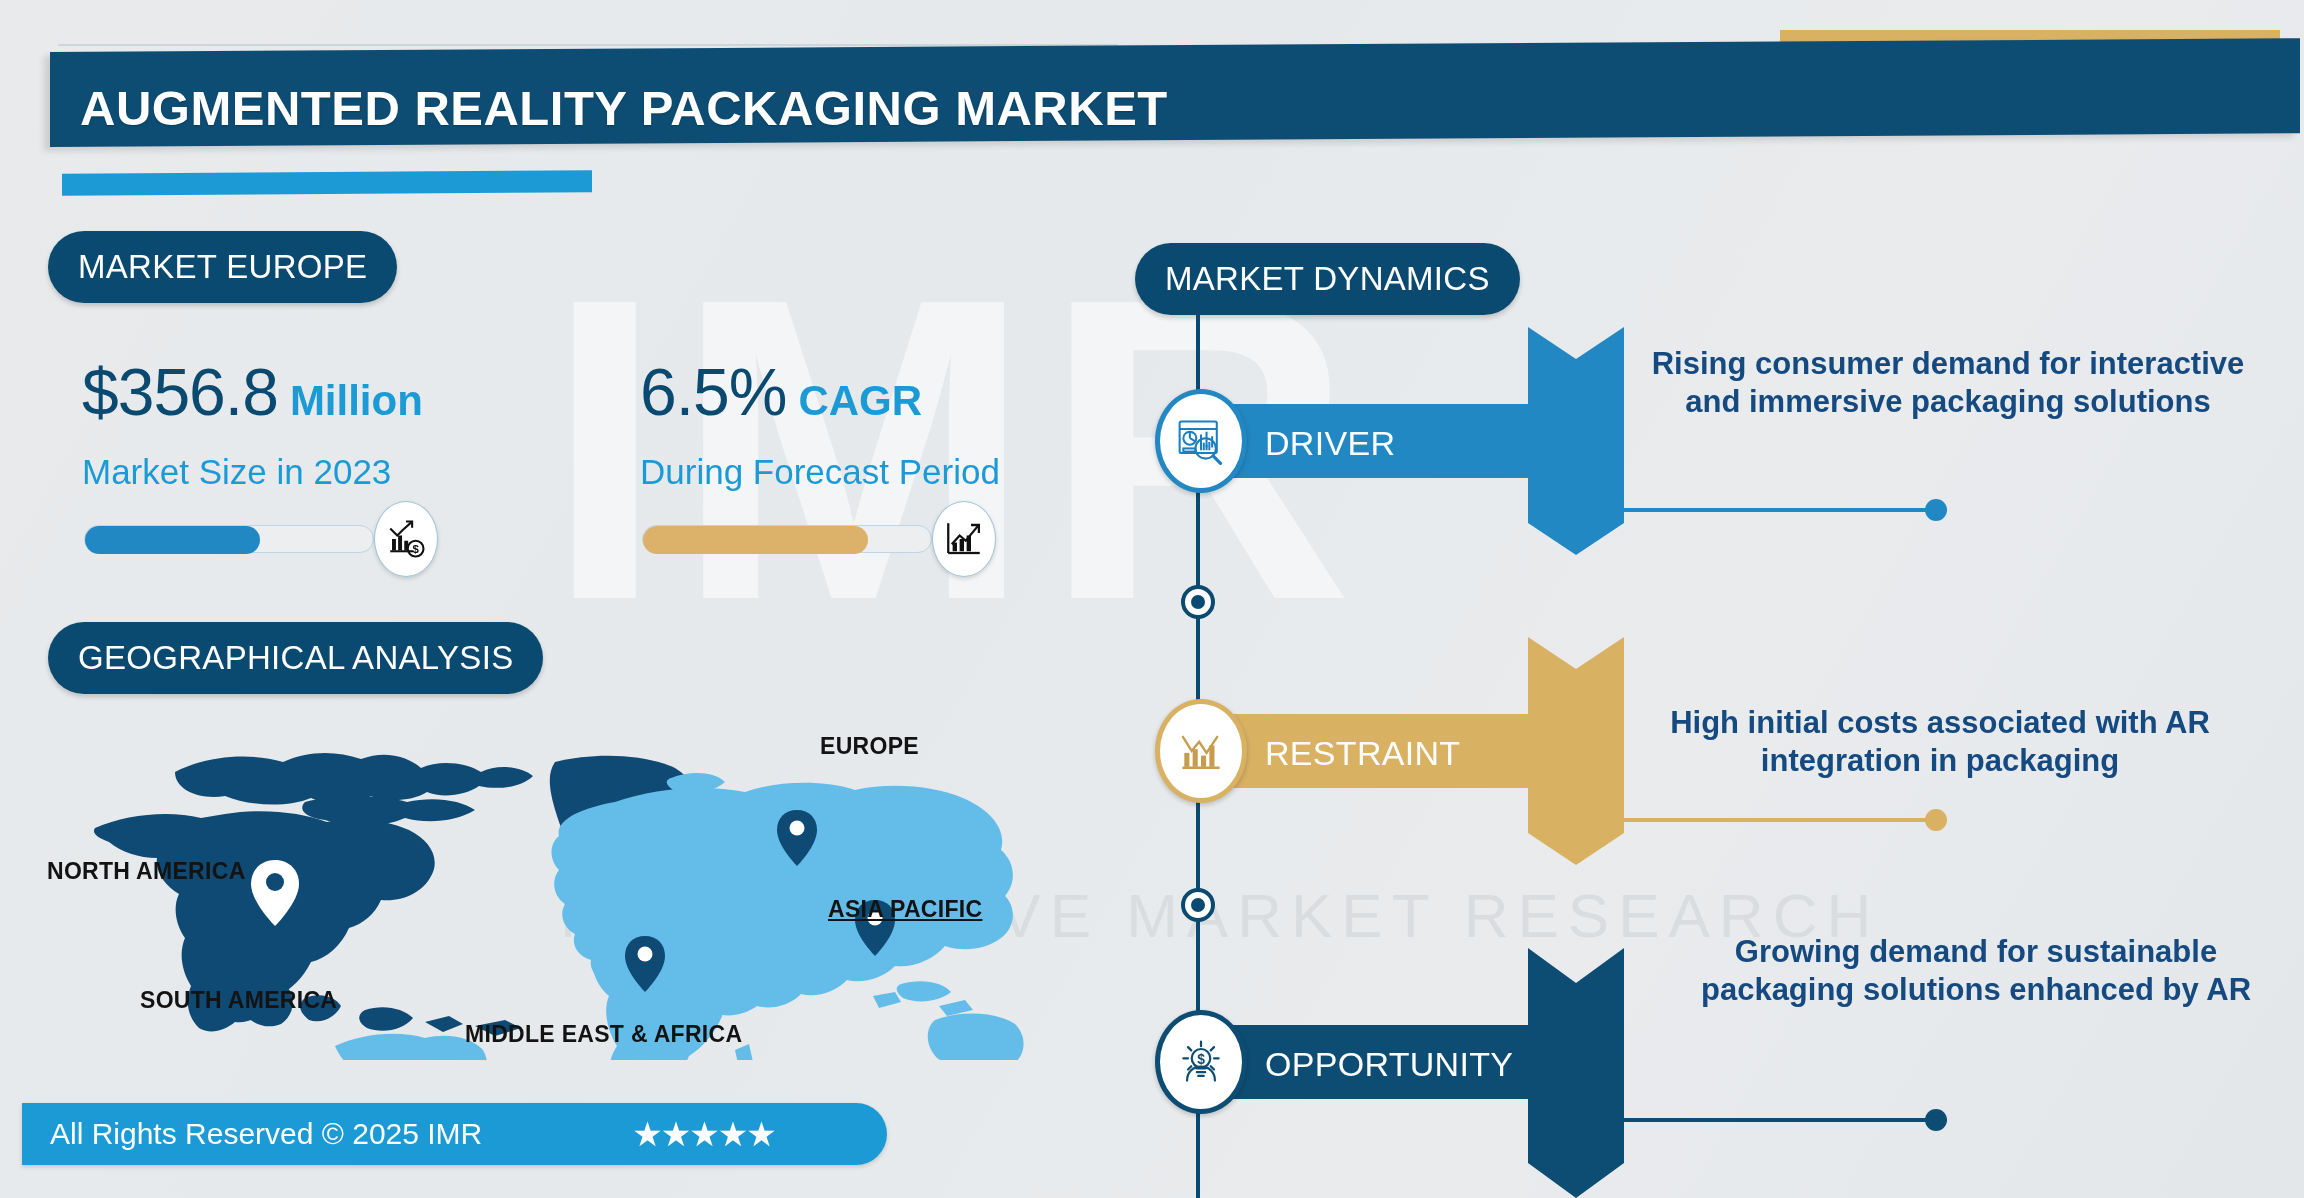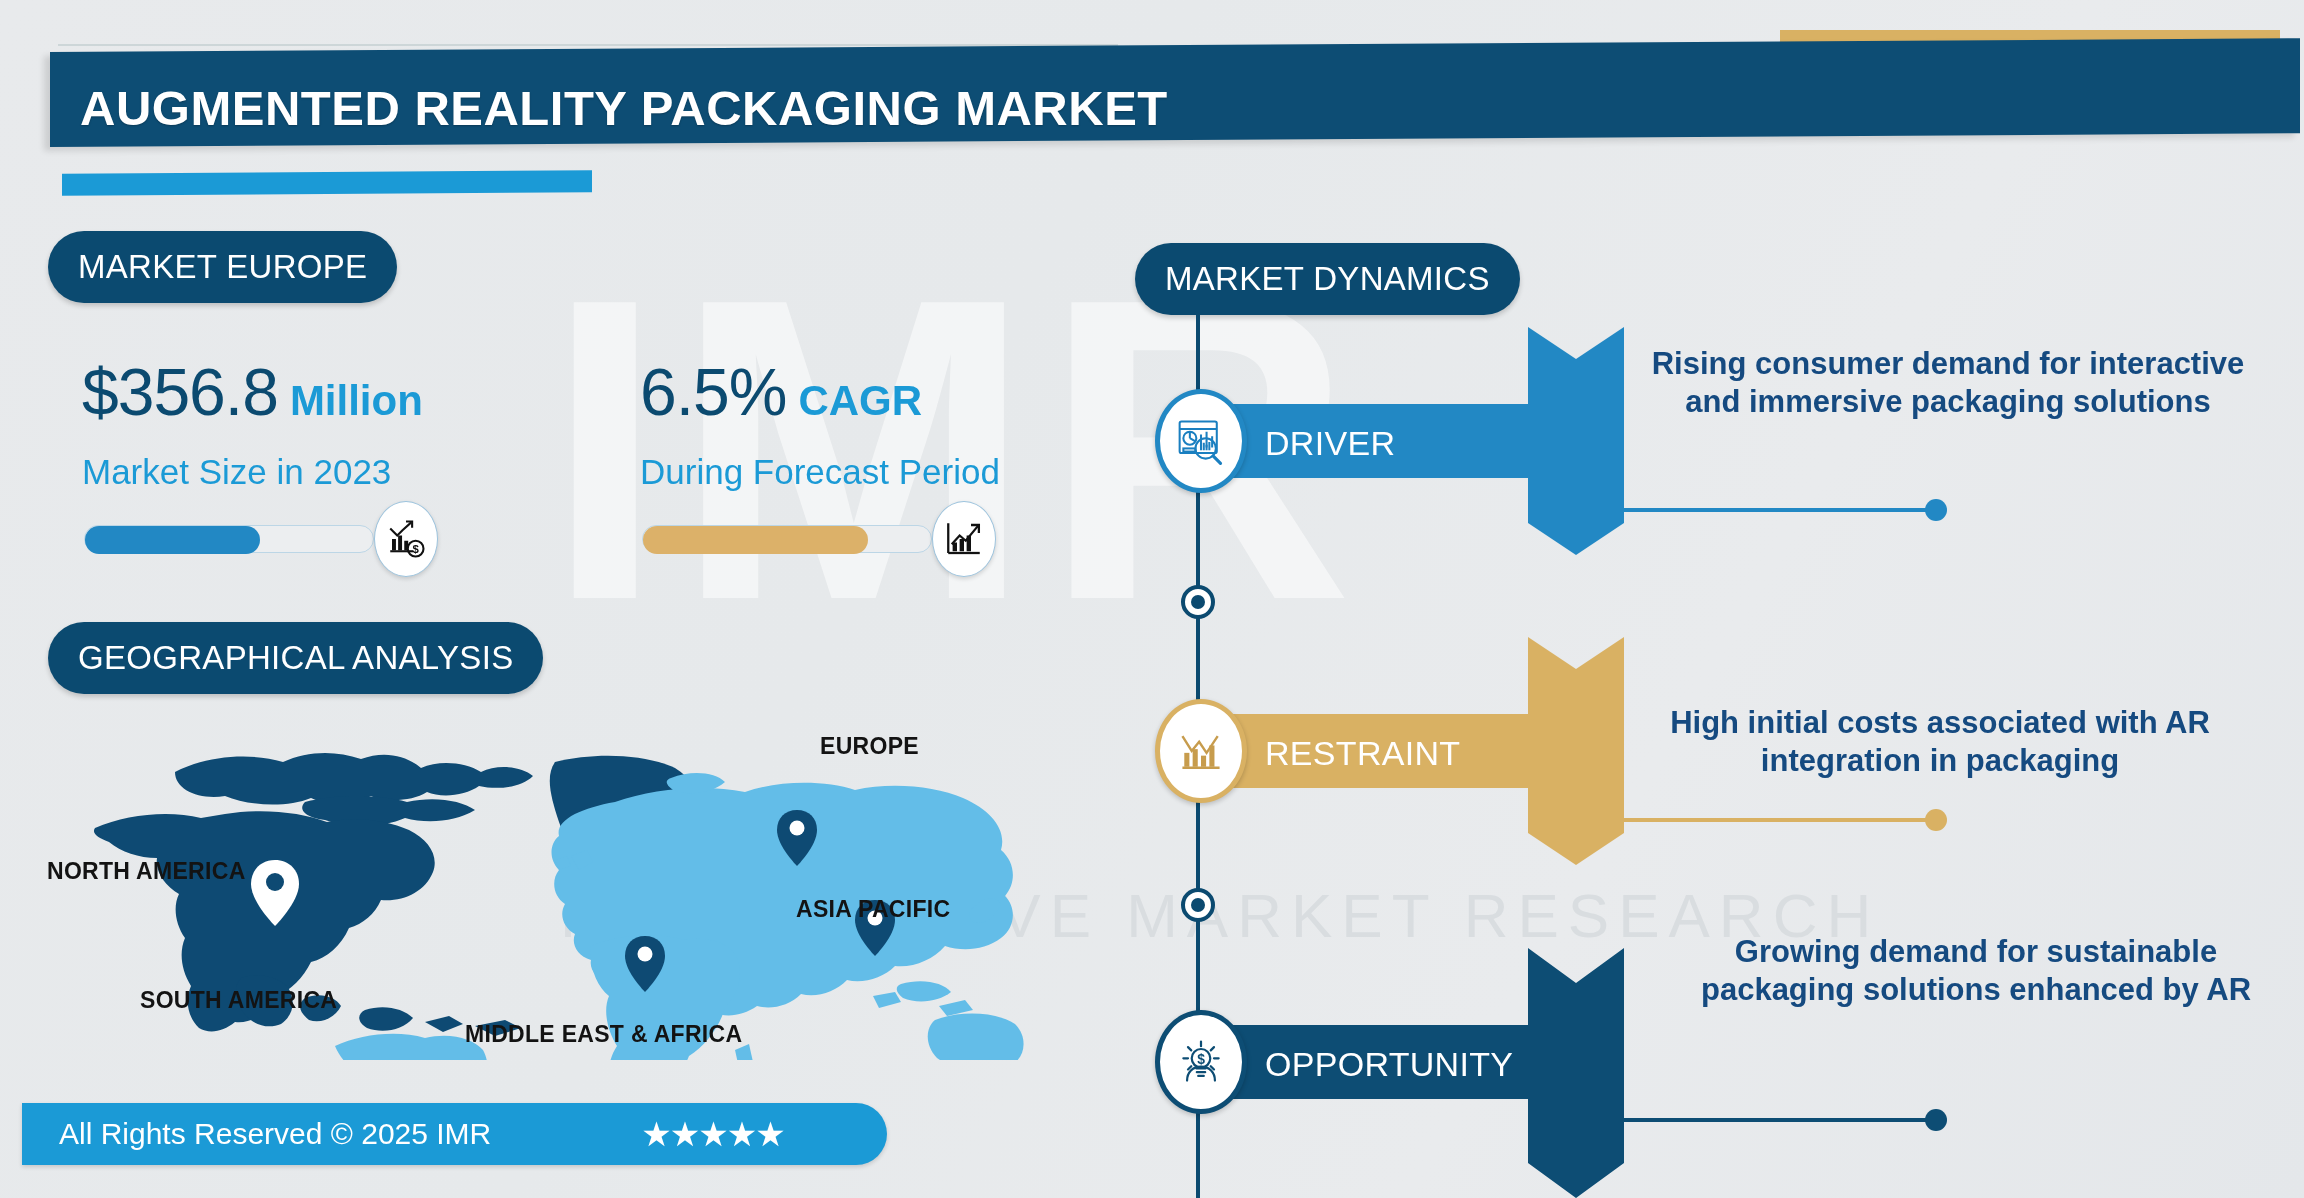--- a/index.html
+++ b/index.html
@@ -118,30 +118,30 @@
   
   #map-wrap { position: absolute; left: 35px; top: 710px; width: 1040px; height: 350px; }
   .maplabel {
     position: absolute; font-size: 23px; font-weight: bold;
     color: #131313; white-space: nowrap; letter-spacing: .3px;
   }
   #lbl-na  { left: 47px; top: 858px; }
   #lbl-sa  { left: 140px; top: 987px; }
   #lbl-me  { left: 465px; top: 1021px; }
   #lbl-eu  { left: 820px; top: 733px; }
-  #lbl-ap  { left: 796px; top: 896px; }
+  #lbl-ap  { left: 828px; top: 896px; text-decoration: underline; }
 
   
   .footer {
     position: absolute; left: 22px; top: 1103px; width: 865px; height: 62px;
     background: #1b9ad6; border-radius: 0 32px 32px 0;
     display: flex; align-items: center;
     box-shadow: 0 2px 4px rgba(0,0,0,.15);
   }
-  .footer .txt { color: #fff; font-size: 30px; margin-left: 37px; white-space: nowrap; }
+  .footer .txt { color: #fff; font-size: 30px; margin-left: 28px; white-space: nowrap; }
   .footer .stars { color: #fff; font-size: 34px; margin-left: 150px; letter-spacing: -2px; }
 
   
   #spine {
     position: absolute; left: 1196px; top: 297px; width: 4px; height: 910px;
     background: #0b4a70;
   }
   .node {
     position: absolute; width: 34px; height: 34px; border-radius: 50%;
     background: #fff; border: 4px solid #0b4a70;

